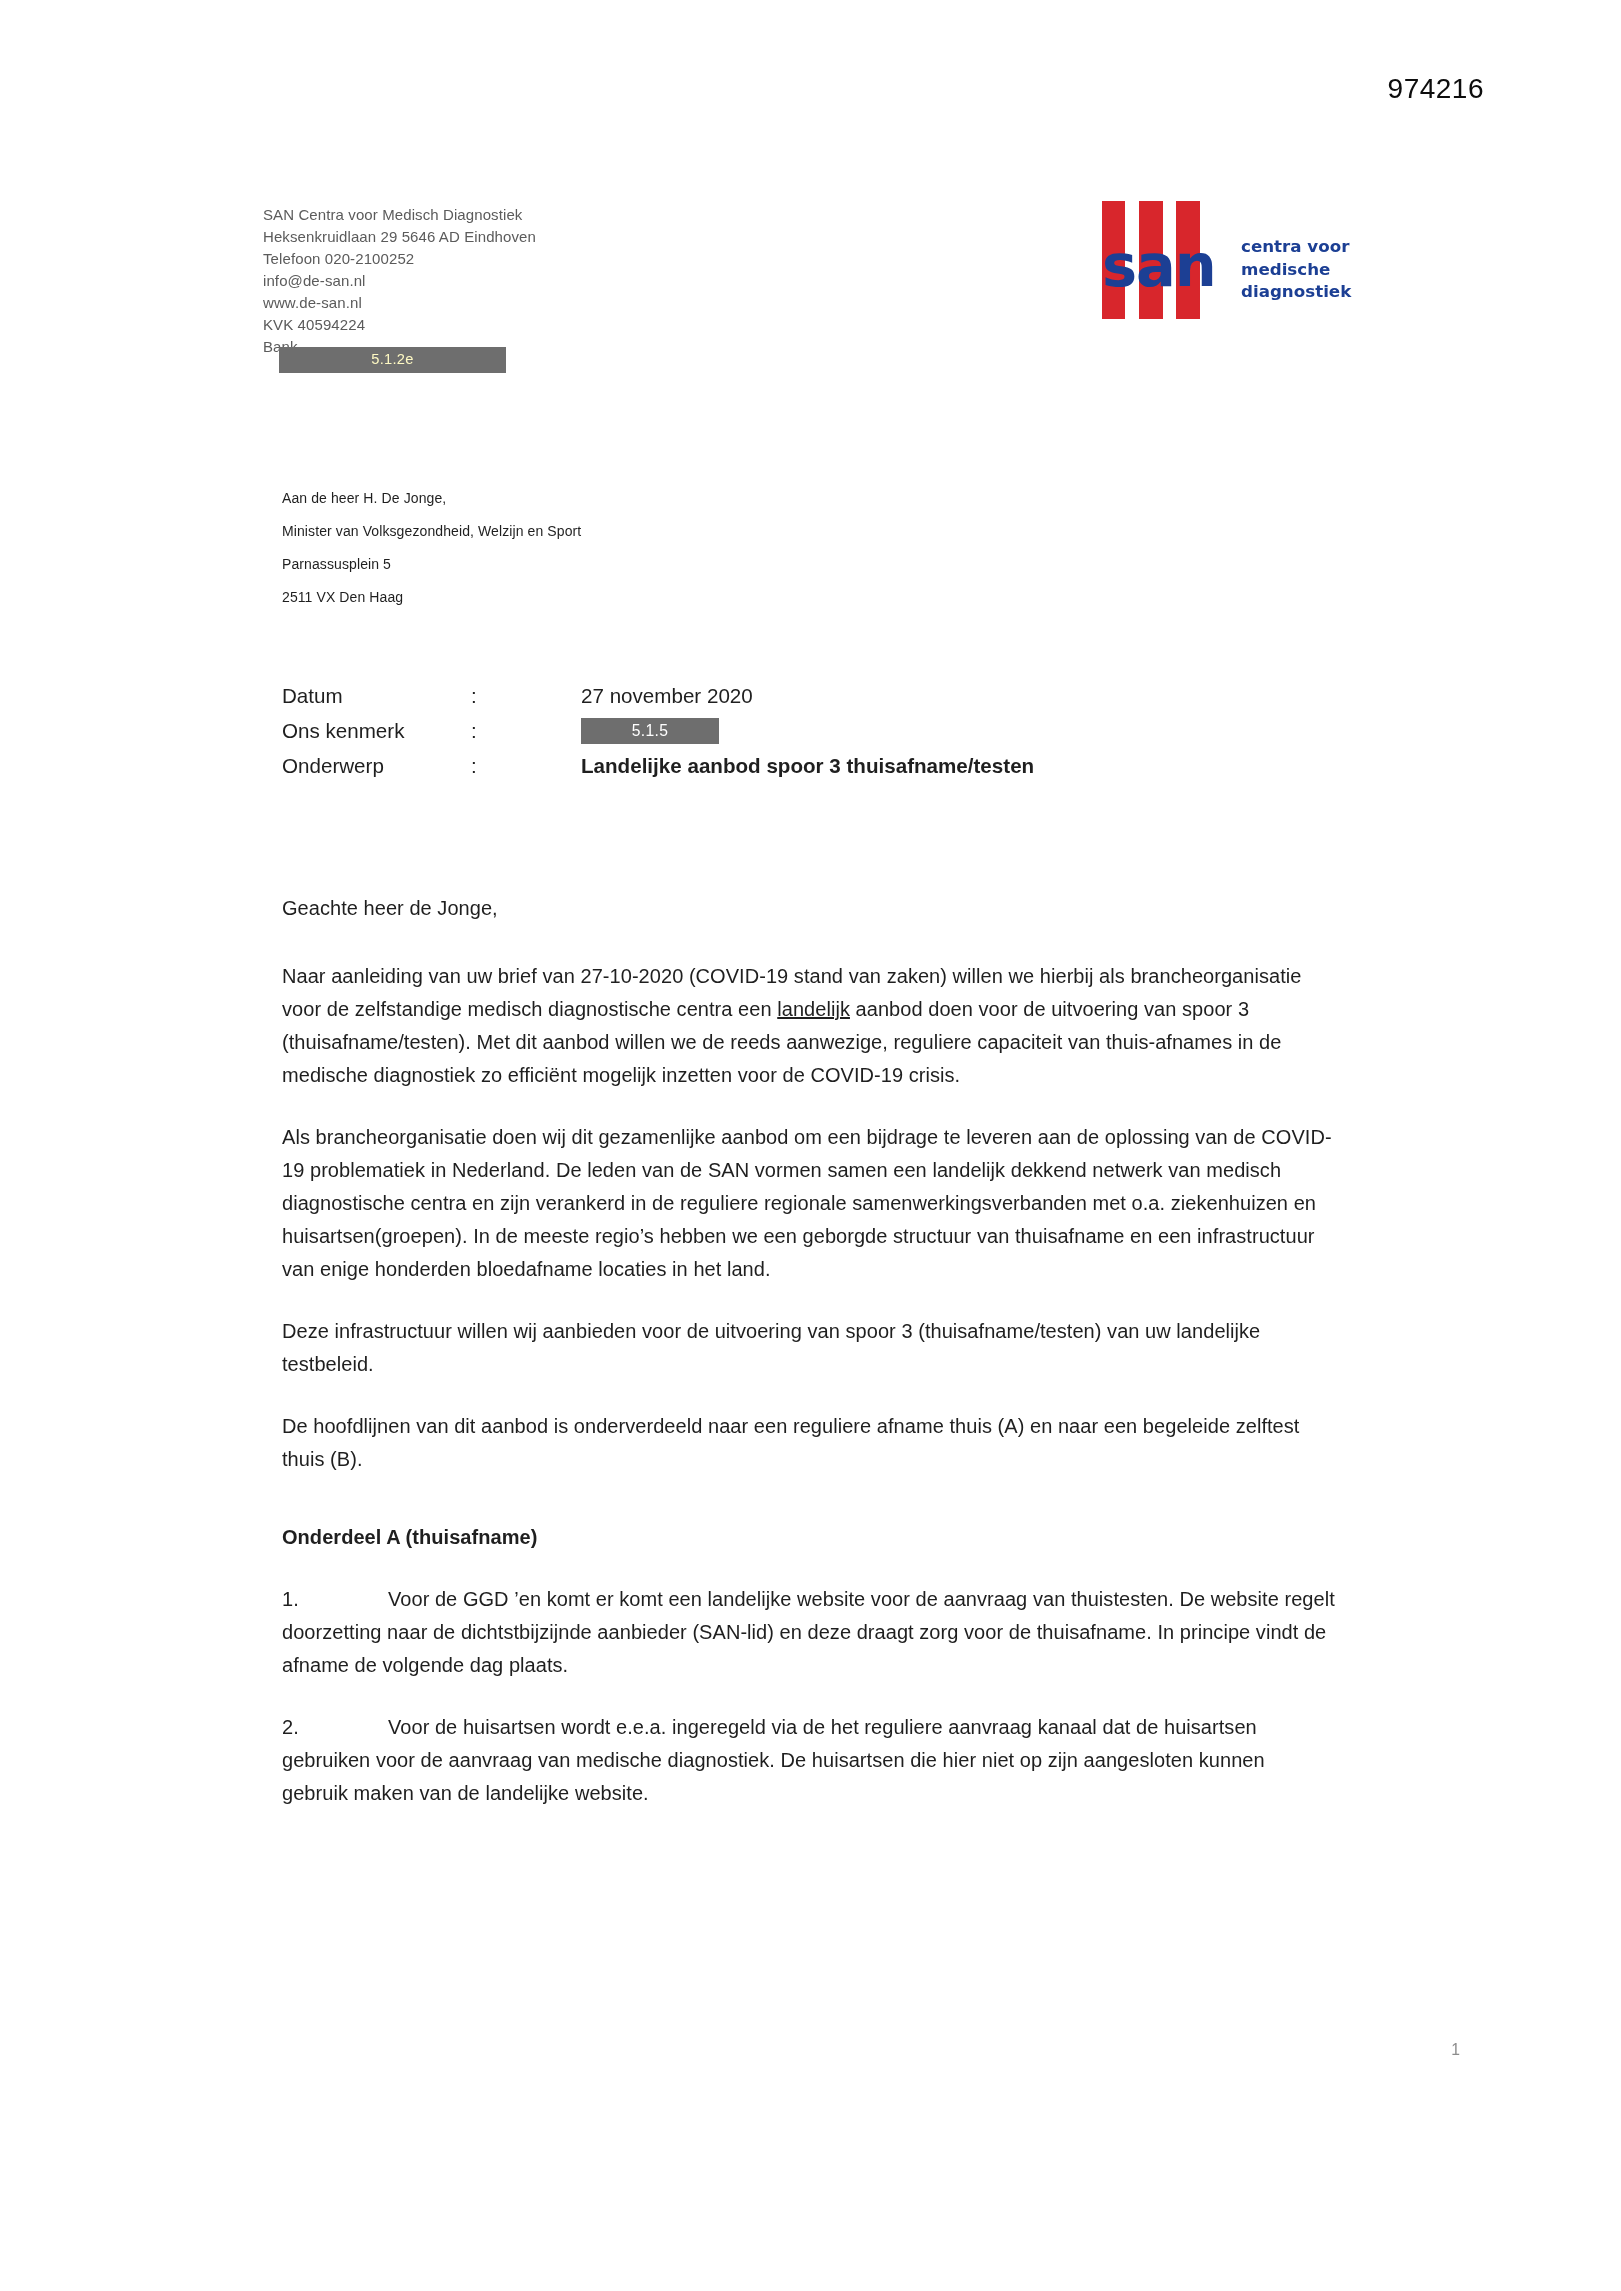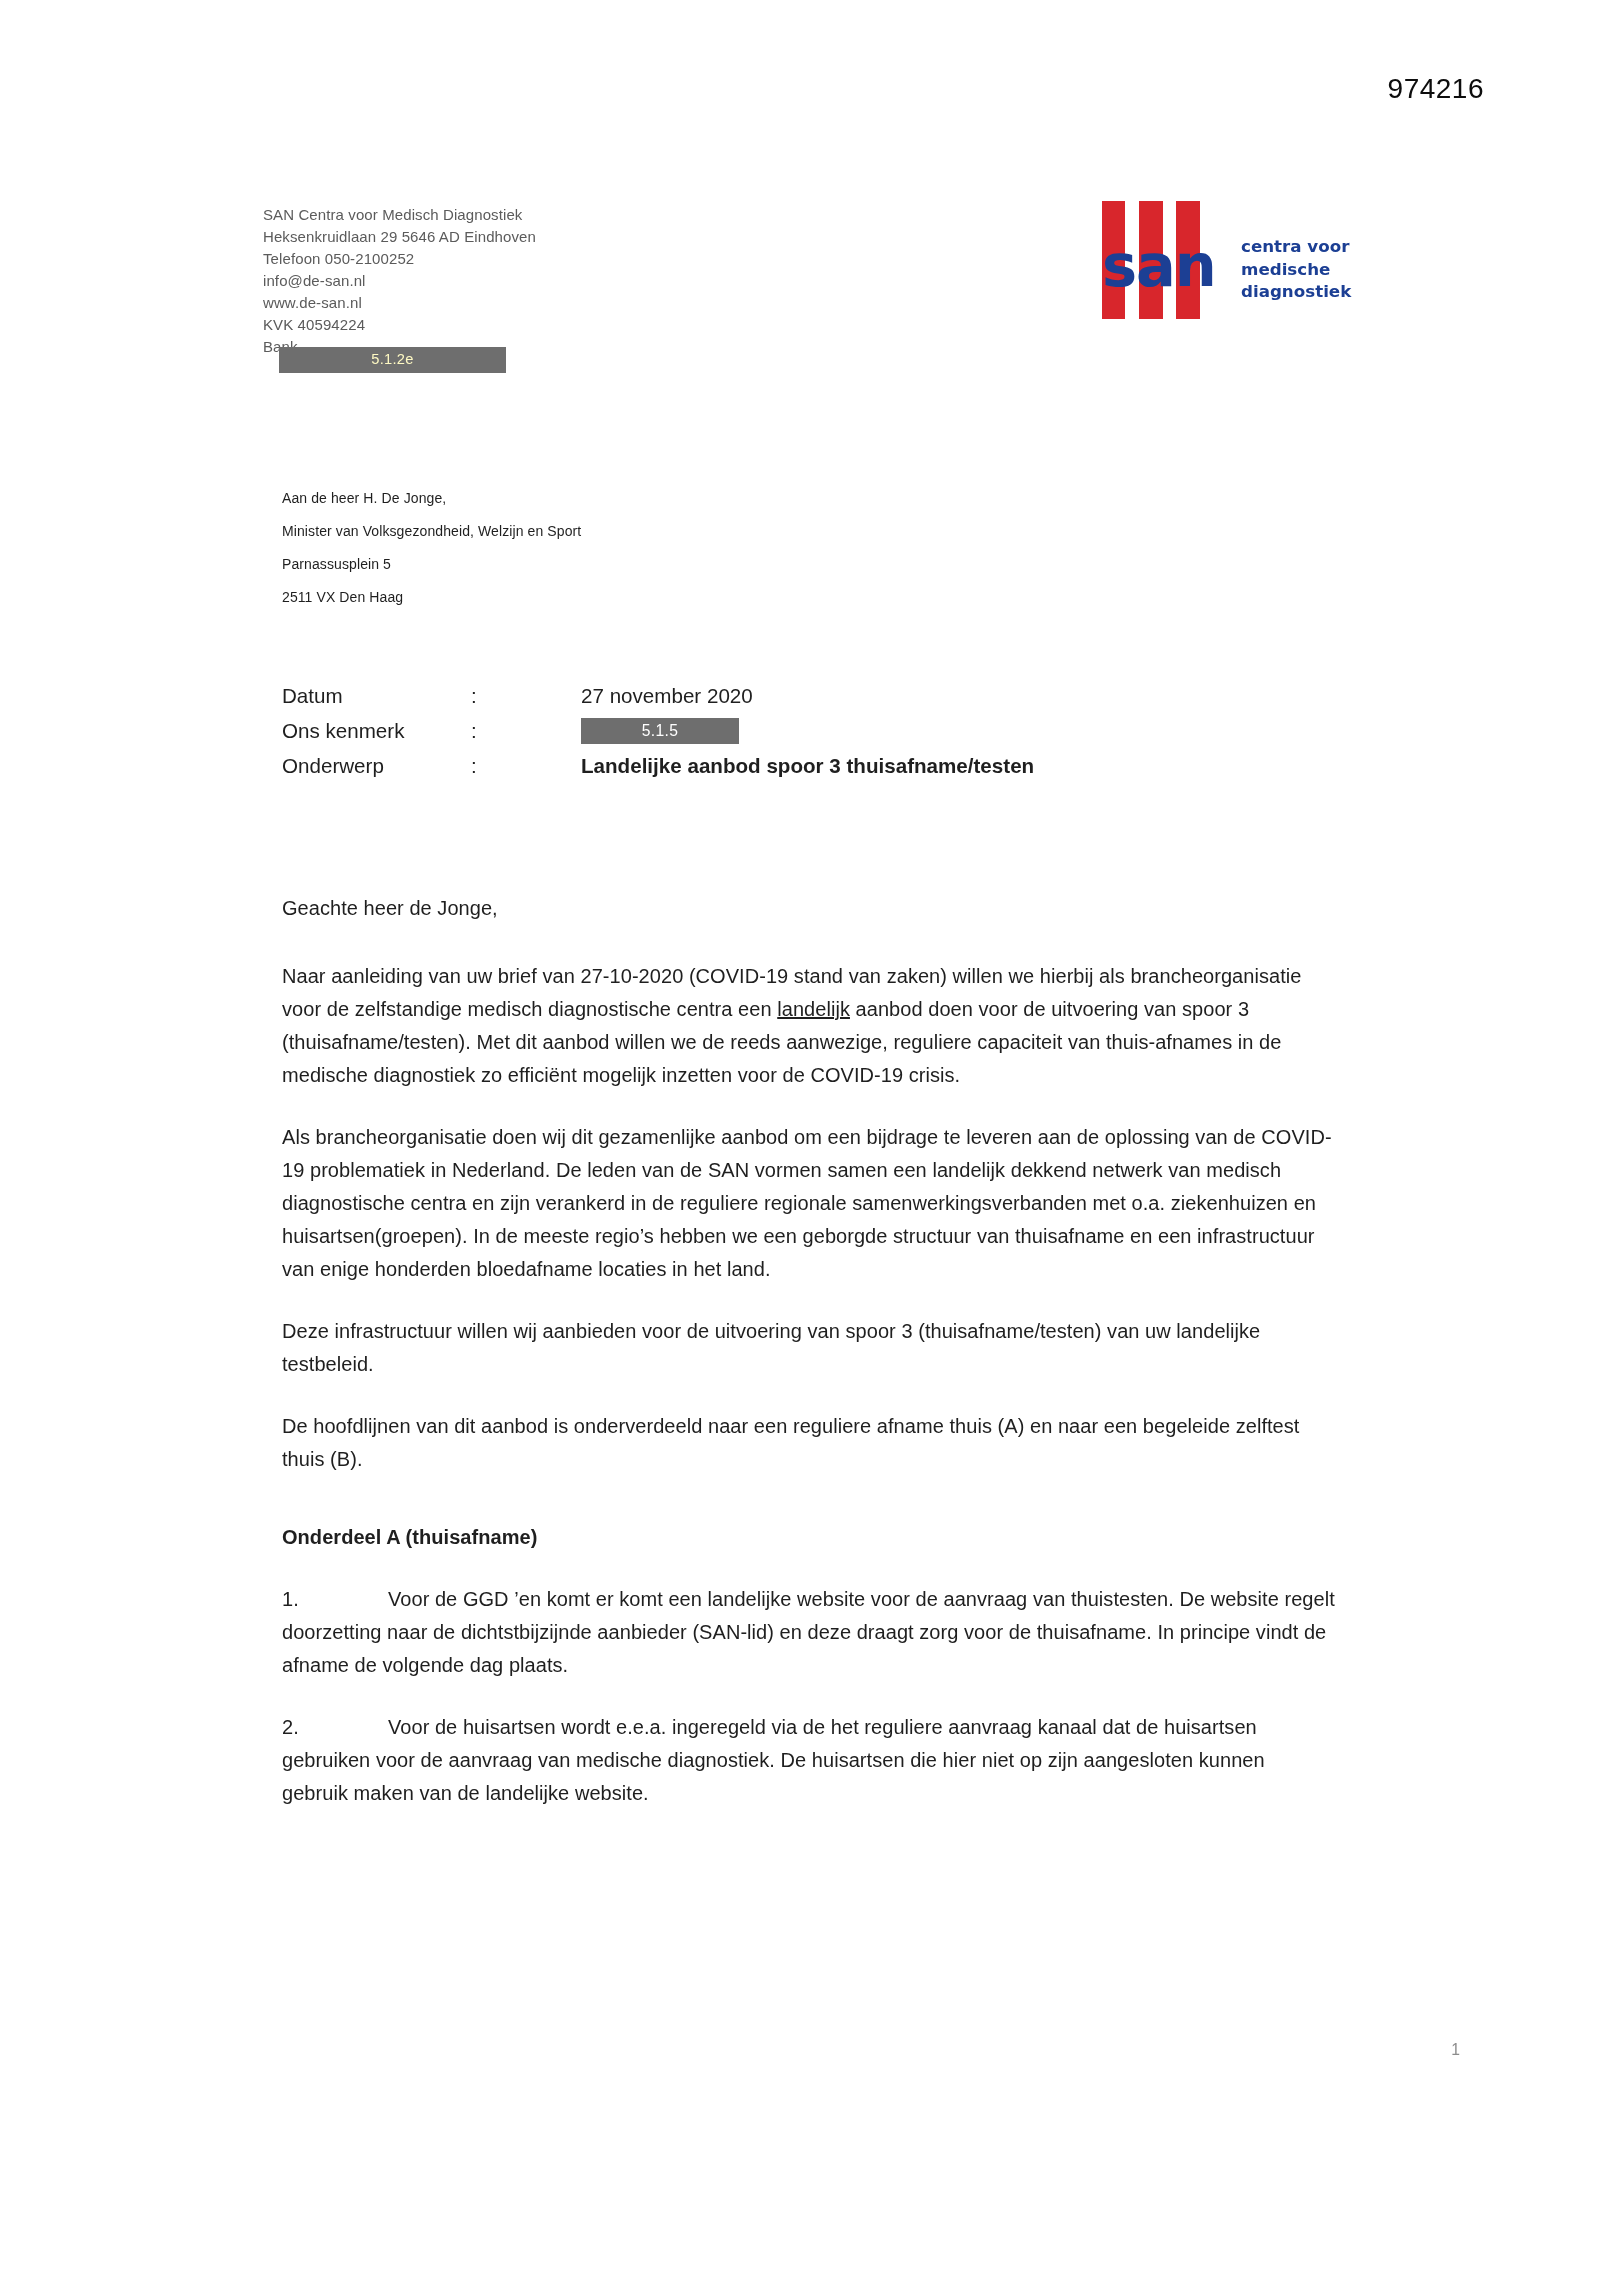--- a/index.html
+++ b/index.html
@@ -143,21 +143,21 @@
   }
   .meta-row { display: flex; align-items: center; height: 35px; gap: 32px; }
   .meta-label { width: 157px; }
   .meta-colon { width: 78px; }
   .meta-value { position: relative; }
   .meta-value.bold { font-weight: bold; }
   .redact-kenmerk {
     display: inline-block;
     background: #6e6e6e;
     color: #ffffff;
-    width: 158px;
+    width: 138px;
     height: 25.5px;
     line-height: 25.5px;
     text-align: center;
     font-size: 15.7px;
     letter-spacing: 0.3px;
     position: relative;
     top: -2px;
   }
 
   
@@ -202,21 +202,21 @@
 <body>
 
 <div class="page">
   <div class="scan-area"></div>
 
   <div class="doc-number">974216</div>
 
   <div class="sender">
     <div>SAN Centra voor Medisch Diagnostiek</div>
     <div>Heksenkruidlaan 29 5646 AD Eindhoven</div>
-    <div>Telefoon 050-2100252</div>
+    <div>Telefoon 020-2100252</div>
     <div>info@de-san.nl</div>
     <div>www.de-san.nl</div>
     <div>KVK 40594224</div>
     <div>Bank</div>
   </div>
   <div class="redaction redact-bank">5.1.2e</div>
 
   <div class="logo-wrap">
     <div class="logo-bars">
       <div class="bar b1"></div>

